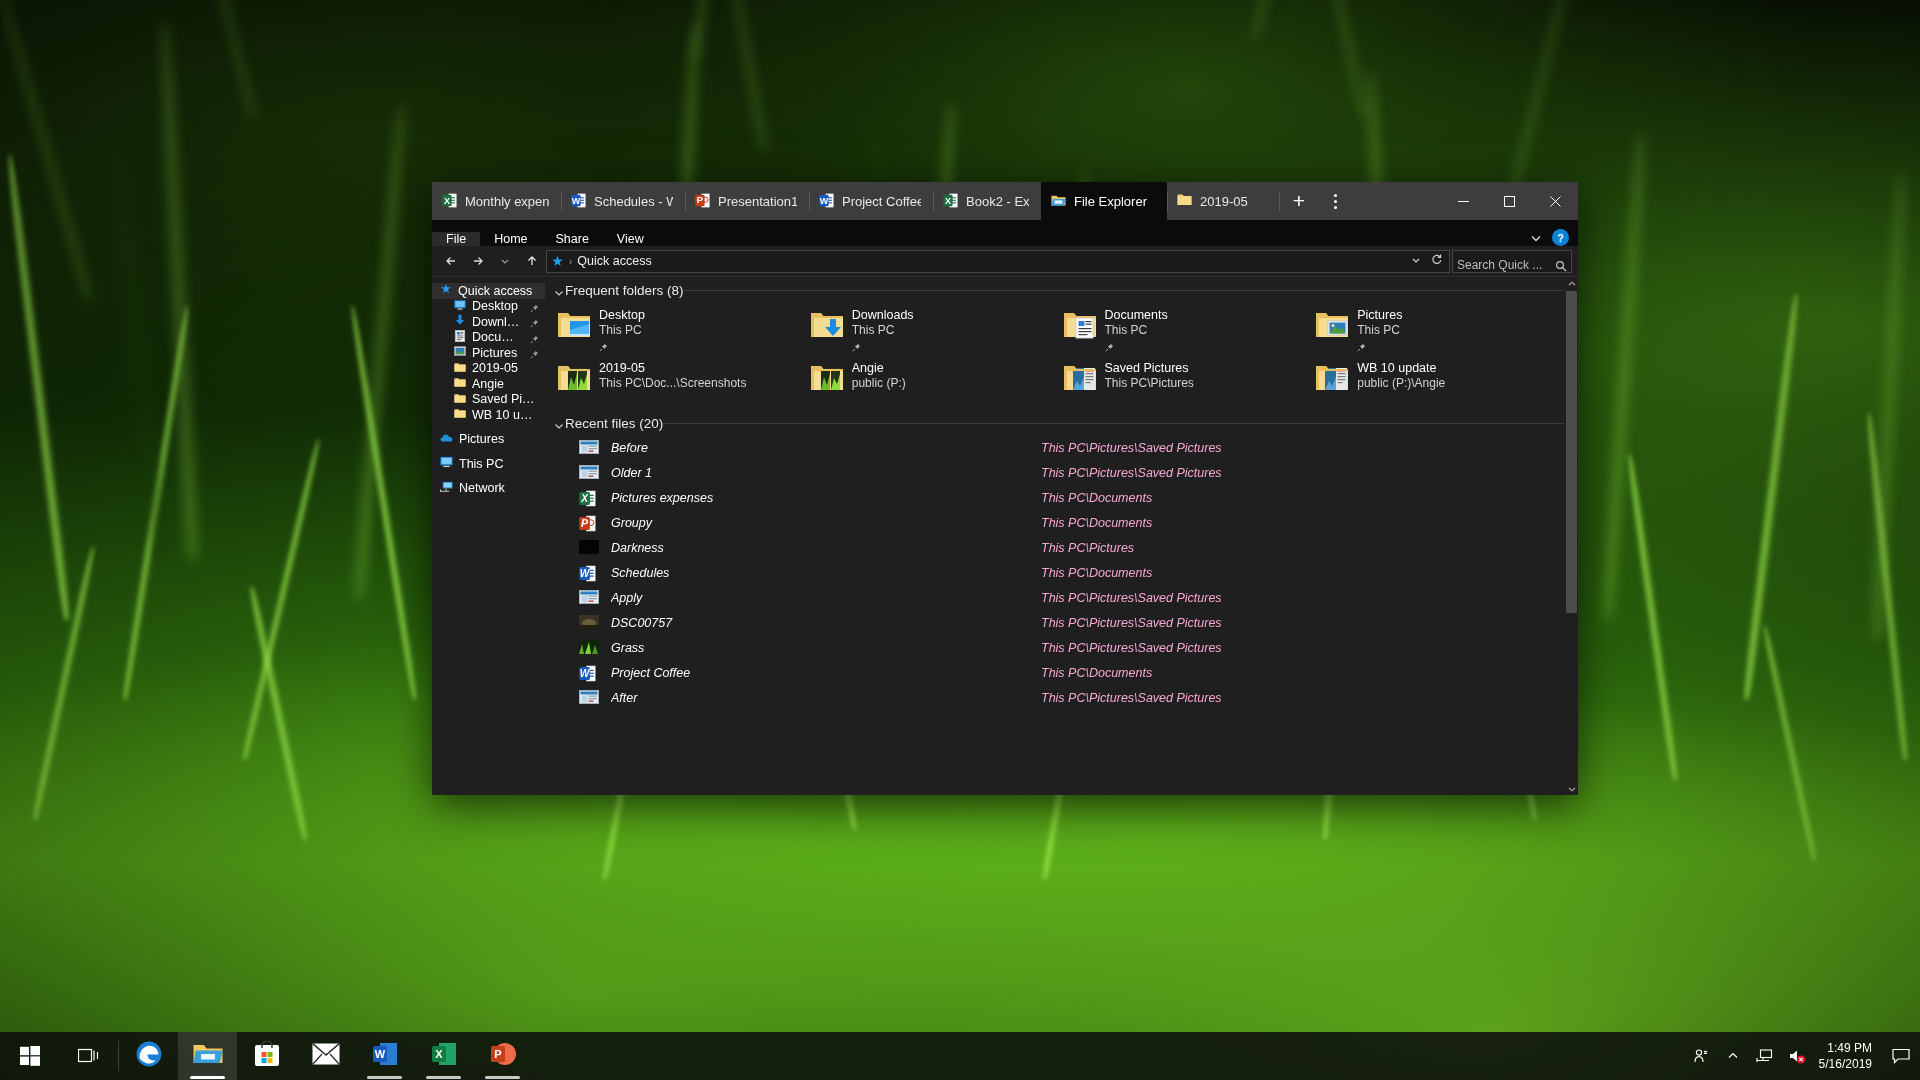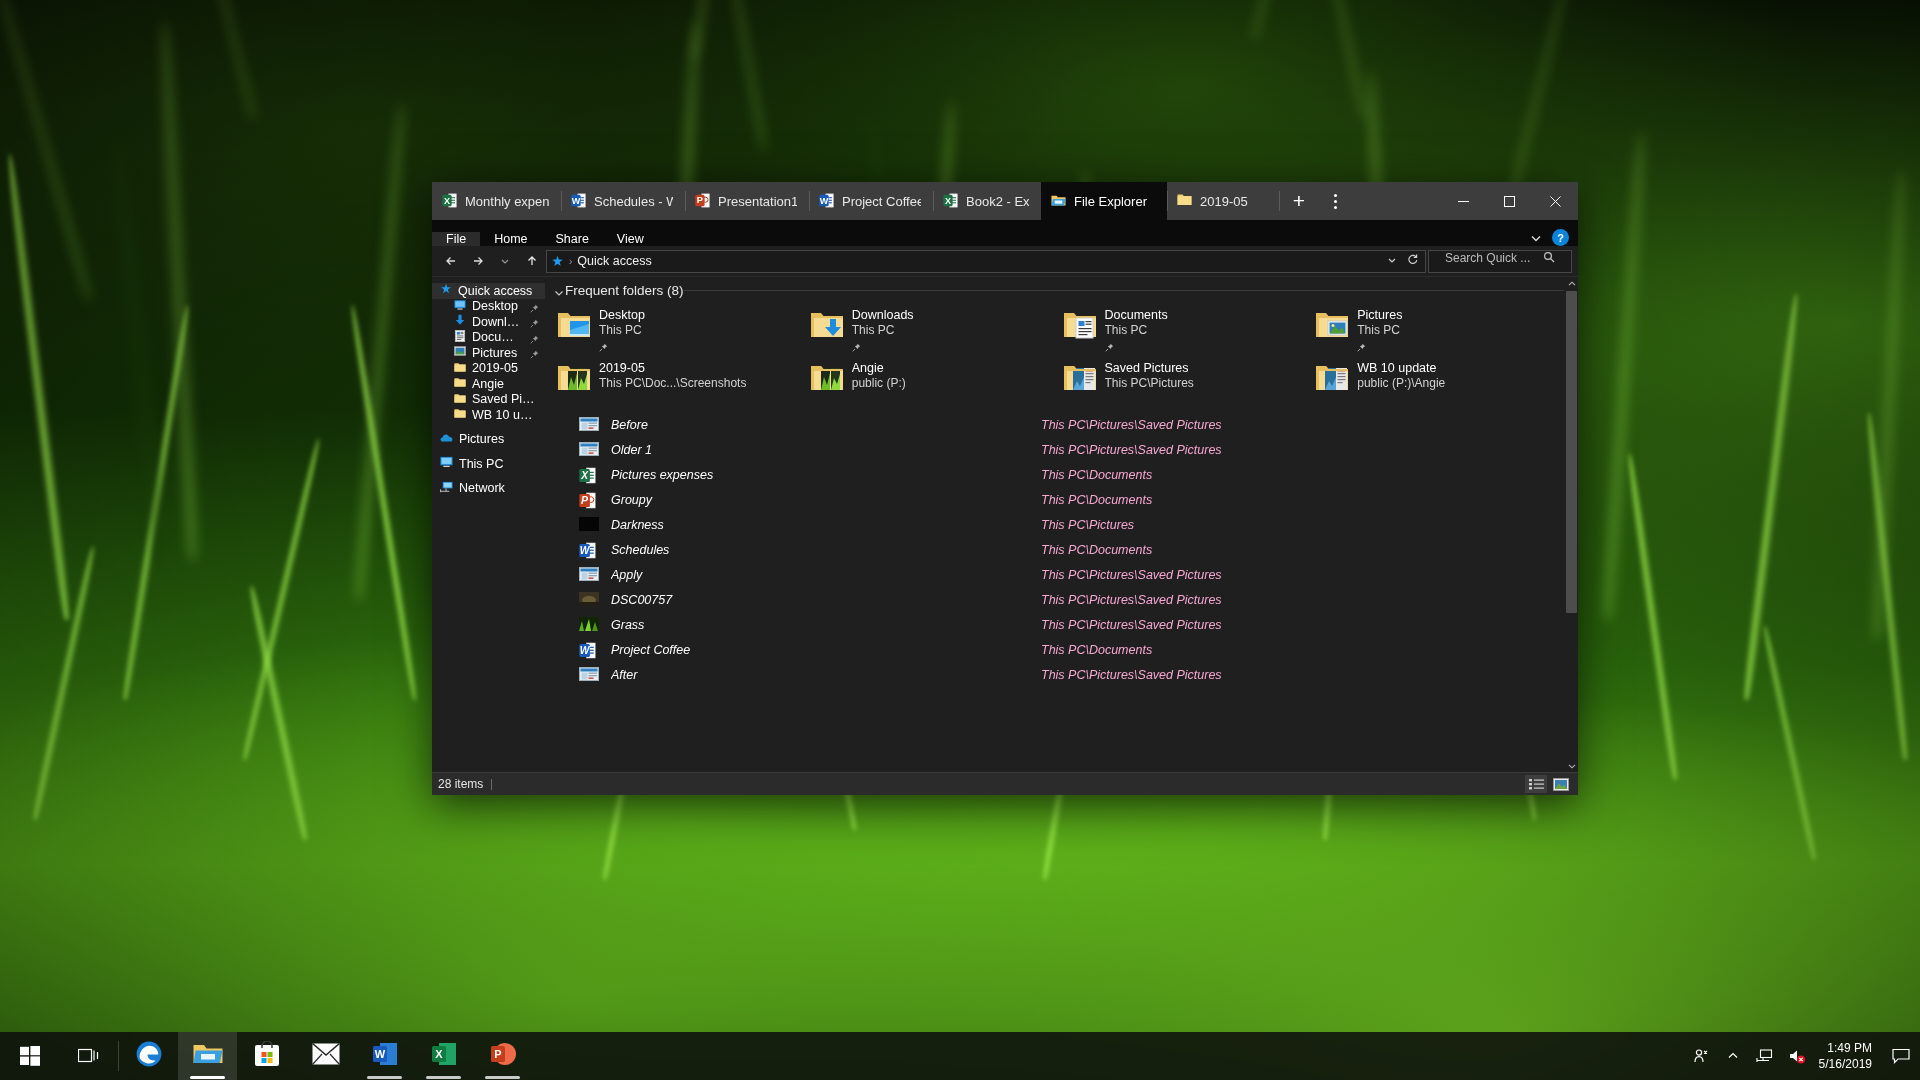--- a/index.html
+++ b/index.html
@@ -59,22 +59,22 @@
     display:flex;align-items:center;justify-content:center;font-weight:bold;cursor:default;}
 
   
   .addrrow{height:30px;background:#1f1f1f;display:flex;align-items:center;gap:2px;padding:0 6px;}
   .navbtn{width:25px;height:24px;display:flex;align-items:center;justify-content:center;color:#d8d8d8;cursor:default;}
   .navbtn.dim{color:#8a8a8a;}
   .addrbox{flex:1;height:21px;background:#1a1a1a;border:1px solid #464646;display:flex;align-items:center;gap:5px;padding:0 4px;min-width:0;}
   .crumb{font-size:12.5px;color:#f0f0f0;white-space:nowrap;}
   .crumb-sep{color:#9a9a9a;font-size:10px;}
   .addr-right{margin-left:auto;display:flex;align-items:center;gap:8px;padding-right:2px;color:#cfcfcf;}
-  .searchbox{width:110px;height:21px;background:#1a1a1a;border:1px solid #464646;display:flex;align-items:flex-start;
-    padding:0 16px;gap:4px;font-size:12px;color:#bdbdbd;}
+  .searchbox{width:110px;height:21px;background:#1a1a1a;border:1px solid #464646;display:flex;align-items:flex-end;
+    padding:0 4px;gap:4px;font-size:12px;color:#bdbdbd;}
   .searchbox .txt{flex:1;white-space:nowrap;overflow:hidden;}
 
   
   .body{flex:1;display:flex;min-height:0;background:#1f1f1f;border-top:1px solid #2c2c2c;}
   .navpane{width:113px;min-width:113px;background:#1f1f1f;padding-top:6px;font-size:12.5px;overflow:hidden;}
   .navitem{height:15.5px;display:flex;align-items:center;gap:6px;padding:0 6px 0 8px;white-space:nowrap;cursor:default;}
   .navitem.selected{background:#2f2f2f;}
   .navitem .lbl{flex:1;overflow:hidden;text-overflow:ellipsis;}
   .navitem .pin{width:9px;height:9px;opacity:.8;}
   .indent1{padding-left:22px;}
@@ -603,20 +603,29 @@
              <path d="M1 3 H11 L13.5 6 H33 V8 H1 Z" fill="#e8bf5f"></path>
               </svg></span>
             <span class="folder-text">
               <span class="folder-name">WB 10 update</span>
               <span class="folder-sub">public (P:)\Angie</span>
               <span class="pinrow"></span>
             </span>
           </div>
         </div>
 
+      <div class="section-head">
+        <span class="collapse-chev">
+          <svg width="12" height="12" viewBox="0 0 12 12">
+              <path d="M2.5 4.5 L6 8 L9.5 4.5" stroke="#c9c9c9" stroke-width="1.2" fill="none"></path>
+            </svg>
+        </span>
+        <span class="section-title">Recent files (20)</span>
+        <span class="section-rule"></span>
+      </div>
       <div class="recent-list" id="recent-list">
           <div class="recent-row">
             <span class="ricon"><svg width="20" height="14" viewBox="0 0 20 14">
                 <rect x="0.5" y="0.5" width="19" height="13" fill="#e9eef3" stroke="#9fb0bd"></rect>
                 <rect x="1.5" y="1.5" width="17" height="3" fill="#2f80c0"></rect>
                 <rect x="2.5" y="5.5" width="6" height="7" fill="#bcd3e6"></rect>
                 <rect x="9.5" y="5.5" width="8.5" height="1.3" fill="#8aa3b6"></rect>
                 <rect x="9.5" y="8" width="8.5" height="1.3" fill="#8aa3b6"></rect>
                 <rect x="9.5" y="10.5" width="5" height="1.3" fill="#c0392b"></rect>
               </svg></span>
@@ -742,43 +751,20 @@
         <div class="scrollthumb" style="top:14px;height:322px;"></div>
         <div class="scrollarrow" style="bottom:0">
           <svg width="8" height="8" viewBox="0 0 8 8">
               <path d="M1 2.8 L4 5.8 L7 2.8" stroke="#b6b6b6" stroke-width="1.1" fill="none"></path>
             </svg>
         </div>
       </div>
     </div>
   </div>
 
-  <div class="statusbar">
-    <span>28 items</span>
-    <span class="status-sep"></span>
-    <span class="viewbtns">
-      <span class="vbtn active">
-        <svg width="15" height="12" viewBox="0 0 15 12">
-          <rect x="0" y="1" width="3" height="2.4" fill="#cfcfcf"></rect>
-            <rect x="5" y="1.5" width="10" height="1.2" fill="#cfcfcf"></rect>
-          <rect x="0" y="5" width="3" height="2.4" fill="#cfcfcf"></rect>
-            <rect x="5" y="5.5" width="10" height="1.2" fill="#cfcfcf"></rect>
-          <rect x="0" y="9" width="3" height="2.4" fill="#cfcfcf"></rect>
-            <rect x="5" y="9.5" width="10" height="1.2" fill="#cfcfcf"></rect>
-        </svg>
-      </span>
-      <span class="vbtn">
-        <svg width="16" height="13" viewBox="0 0 16 13">
-          <rect x="0.5" y="0.5" width="15" height="12" fill="#e9e9e9" stroke="#9a9a9a"></rect>
-          <rect x="2" y="2" width="12" height="9" fill="#3d7fb0"></rect>
-          <path d="M2 11 L6 5.5 L9 9 L11 7 L14 11 Z" fill="#6ea53f"></path>
-        </svg>
-      </span>
-    </span>
-  </div>
 </div>
 
 <div id="taskbar">
   <div class="tb-item">
     <svg width="20" height="20" viewBox="0 0 20 20">
       <rect x="0" y="0.8" width="9" height="8.4" fill="#ffffff"></rect>
       <rect x="10.4" y="0" width="9.6" height="9.2" fill="#ffffff"></rect>
       <rect x="0" y="10.6" width="9" height="8.4" fill="#ffffff"></rect>
       <rect x="10.4" y="10.4" width="9.6" height="9.4" fill="#ffffff"></rect>
     </svg>

